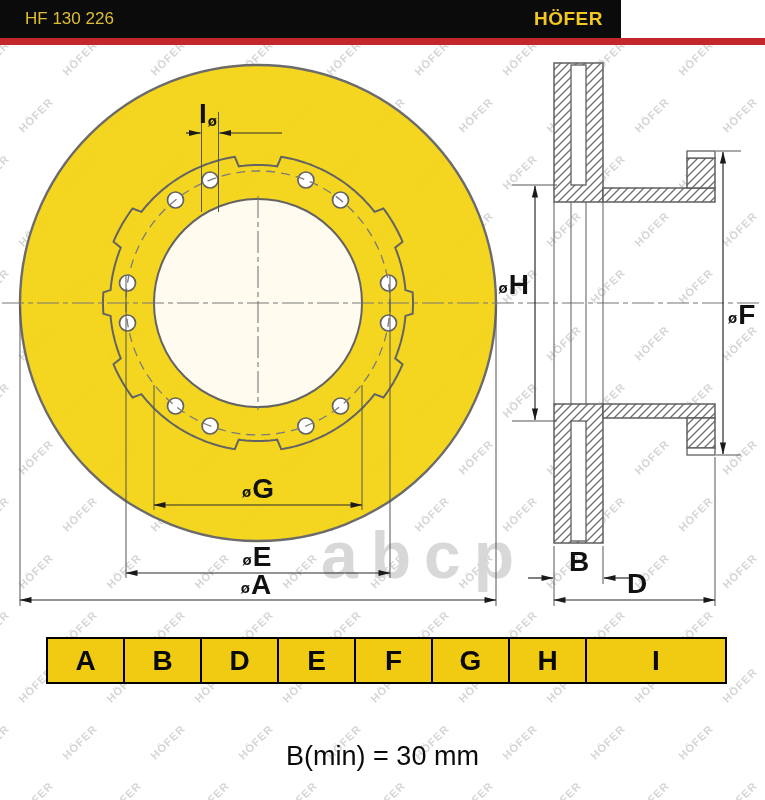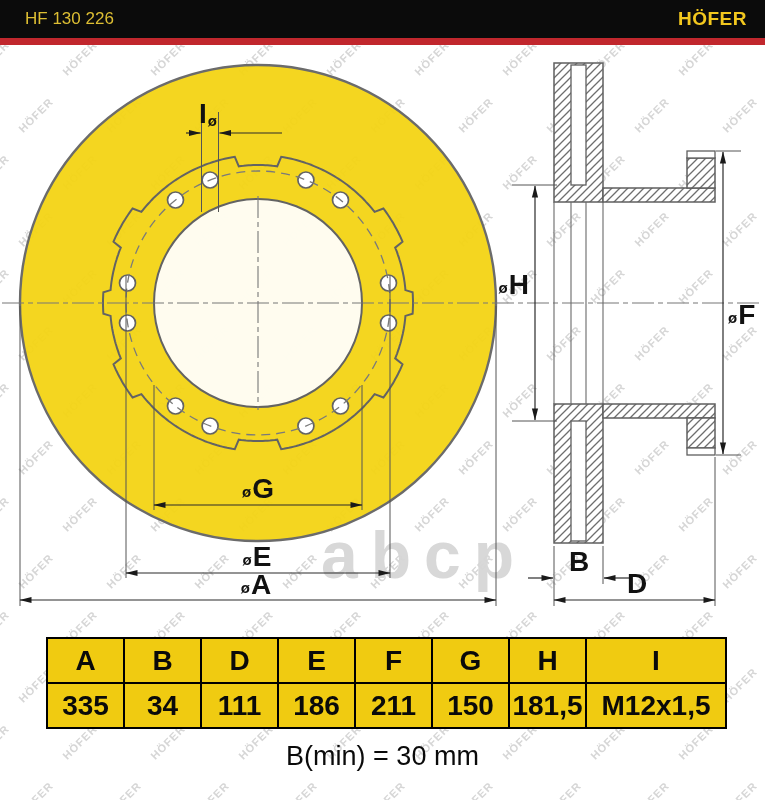--- a/index.html
+++ b/index.html
@@ -35,21 +35,21 @@
   #mm-label{position:absolute;left:46px;top:605px;width:681px;text-align:center;z-index:3;
             font-weight:bold;font-size:23px;color:#111;}
   #dim-table{position:absolute;left:46px;top:637px;width:681px;z-index:3;
              border-collapse:collapse;table-layout:fixed;}
   #dim-table td,#dim-table th{border:2.5px solid #000;background:var(--table-yellow);
              text-align:center;font-weight:bold;font-size:28px;color:#0a0a0a;padding:0;}
   #dim-table tr{height:45px;}
   #note{position:absolute;left:0;top:741px;width:765px;text-align:center;z-index:3;
         font-weight:normal;font-size:27px;color:#0a0a0a;}
   
-  #header{position:absolute;left:0;top:0;width:765px;height:38px;z-index:4;
+  #header{position:absolute;left:0;top:0;width:621px;height:38px;z-index:4;
           background:var(--header-bg);display:flex;align-items:center;}
   #redline{position:absolute;left:0;top:38px;width:765px;height:7px;background:var(--accent-red);}
   #part-no{position:absolute;left:25px;font-size:17px;color:var(--part-yellow);}
   #oe-no{position:absolute;left:50%;transform:translateX(-50%);font-size:17px;color:#fff;}
   #brand{position:absolute;right:18px;font-weight:bold;font-size:19px;
          letter-spacing:.5px;color:var(--brand-yellow);}
 </style>
 </head>
 <body>
 
@@ -307,30 +307,20 @@
         <tr>
       <th>A</th>
       <th>B</th>
       <th>D</th>
       <th>E</th>
       <th>F</th>
       <th>G</th>
       <th>H</th>
       <th>I</th>
     </tr>
-    <tr>
-      <td>335</td>
-      <td>34</td>
-      <td>111</td>
-      <td>186</td>
-      <td>211</td>
-      <td>150</td>
-      <td>181,5</td>
-      <td>M12x1,5</td>
-    </tr>
   </tbody>
     </table>
 
   <div id="note">B(min) = 30 mm</div>
 
   <div id="header">
     <span id="part-no">HF 130 226</span>
     <span id="brand">HÖFER</span>
     <div id="redline"></div>
   </div>

